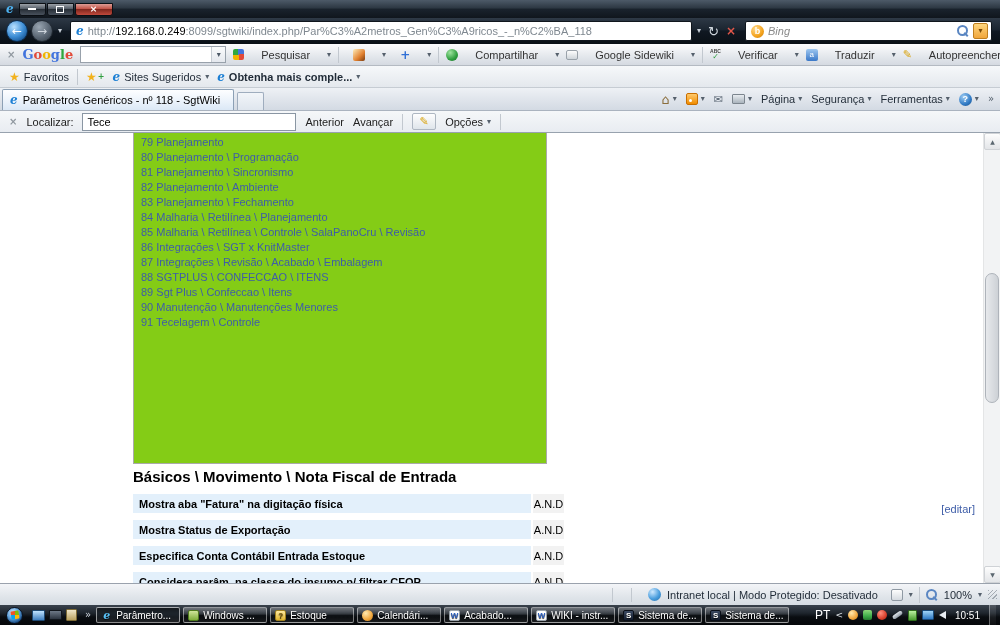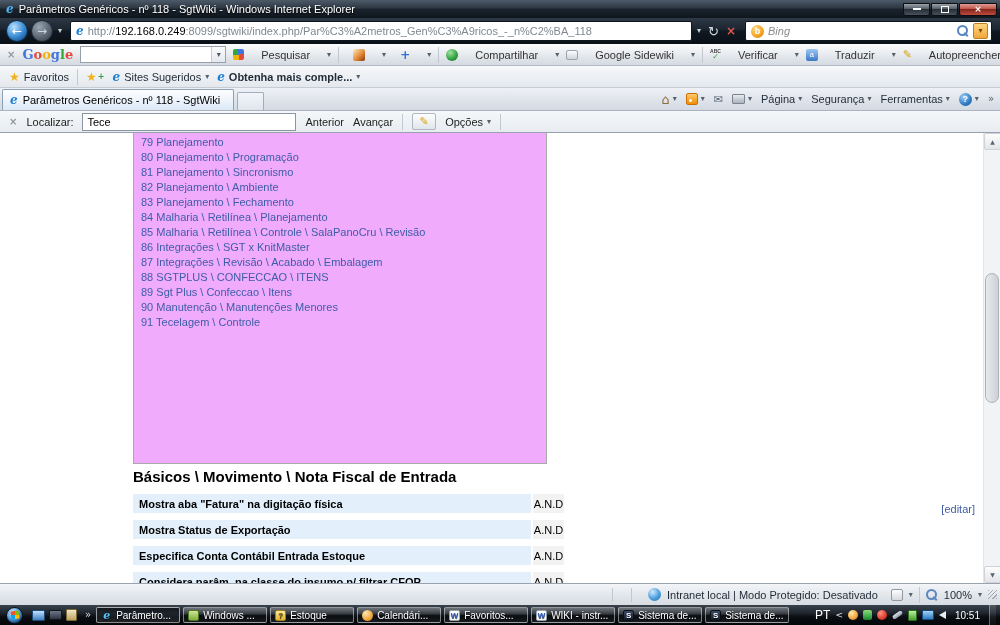--- a/index.html
+++ b/index.html
@@ -109,21 +109,21 @@
     display:flex;align-items:center;gap:9px;padding:0 9px;color:#222;}
   .find-close{color:#8f979f;font-weight:bold;font-size:10px;}
   .findbar input{width:214px;height:17px;border:1px solid #8a96a3;font-size:11px;padding:8px 4px;outline:none;
     background:#fff;color:#000;font-family:inherit;}
   .hl-btn{width:24px;height:17px;border:1px solid #aeb7c2;border-radius:2px;
     background:linear-gradient(#fefefe,#dfe5eb);display:flex;align-items:center;justify-content:center;}
   .opt{display:flex;align-items:center;gap:4px;}
 
   
   .content{position:relative;height:450px;background:#fff;overflow:hidden;}
-  .toc{position:absolute;left:133px;top:0;width:414px;height:331px;background:#f0abfc;
+  .toc{position:absolute;left:133px;top:0;width:414px;height:331px;background:#84cc16;
     border:1px solid #aaa;border-top:none;padding:2px 0 0 7px;overflow:hidden;}
   .toc a{display:block;height:15px;line-height:15px;color:#3e5da8;text-decoration:none;white-space:nowrap;}
   .heading{position:absolute;left:133px;top:335px;font-size:15px;font-weight:bold;color:#000;}
   .editar{position:absolute;right:25px;top:322px;color:#3e5da8;text-decoration:none;margin-top:48px;}
   .params{position:absolute;left:133px;top:361px;width:850px;}
   .prow{display:flex;margin-bottom:7px;height:19px;}
   .plabel{width:398px;background:#e3f0fb;font-weight:bold;display:flex;align-items:center;
     padding:0 4px 0 6px;white-space:nowrap;overflow:hidden;}
   .pval{width:31px;margin-left:2px;background:#f2f2f2;display:flex;align-items:center;justify-content:center;}
   .vscroll{position:absolute;right:0;top:0;width:17px;height:450px;background:#f2f3f4;border-left:1px solid #e4e5e6;}
@@ -186,21 +186,20 @@
   .show-desktop{width:7px;height:20px;border-left:1px solid rgba(255,255,255,.35);
     background:linear-gradient(rgba(255,255,255,.12),rgba(255,255,255,.03));}
 </style>
 </head>
 <body>
 
 <div class="win">
 
   <div class="titlebar">
     <span class="ie-e ico">e</span>
-    <span class="t-title">Parâmetros Genéricos - nº 118 - SgtWiki - Windows Internet Explorer</span>
     <div class="wc">
       <div class="wcb">
           <span class="glyph-min"></span>
         </div>
       <div class="wcb">
           <span class="glyph-max"></span>
         </div>
       <div class="wcb close">
           <span class="ico">×</span>
         </div>
@@ -465,21 +464,21 @@
     <div class="tbtn">
         <span class="tbi tbi-help">?</span>
         <span>Estoque</span>
       </div>
     <div class="tbtn">
         <span class="tbi tbi-cal"></span>
         <span>Calendári...</span>
       </div>
     <div class="tbtn">
         <span class="tbi tbi-doc">W</span>
-        <span>Favoritos...</span>
+        <span>Acabado...</span>
       </div>
     <div class="tbtn">
         <span class="tbi tbi-doc">W</span>
         <span>WIKI - instr...</span>
       </div>
     <div class="tbtn">
         <span class="tbi tbi-sys">S</span>
         <span>Sistema de...</span>
       </div>
     <div class="tbtn">

